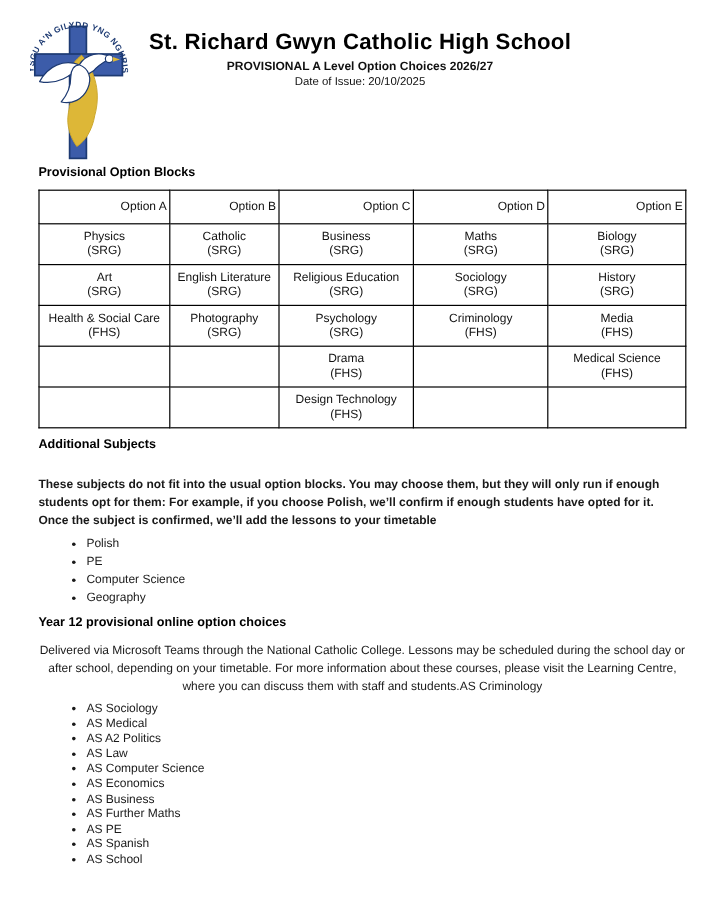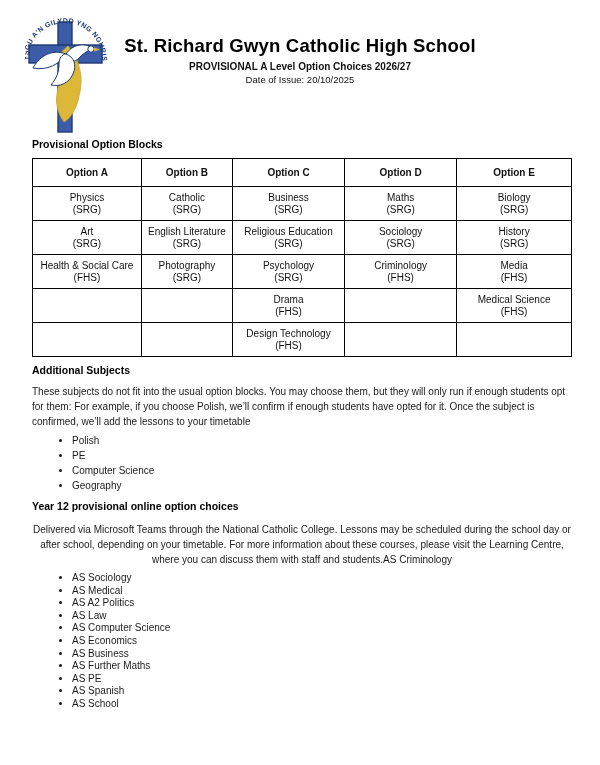--- a/index.html
+++ b/index.html
@@ -4,41 +4,41 @@
 <style>
   * { margin:0; padding:0; box-sizing:border-box; }
   html,body { background:#ffffff; }
   .page {
     position:relative; width:600px; height:765px; background:#ffffff;
     font-family:"Liberation Sans", sans-serif; color:#111111; overflow:hidden;
   }
   
   .header { position:relative; height:132px; }
   .logo { position:absolute; left:25px; top:2px; }
-  .header-text { position:absolute; left:0; right:0; top:35px; text-align:center; }
+  .header-text { position:absolute; left:0; right:0; top:24px; text-align:center; }
   .school-name { font-size:18.5px; font-weight:bold; color:#000; letter-spacing:0.2px; }
   .subtitle { font-size:10px; font-weight:bold; margin-top:4px; }
   .issue-date { font-size:9.5px; margin-top:2px; }
   
   .content { padding:0 28px 0 32px; }
   .section-heading { font-size:10.5px; font-weight:bold; color:#000; line-height:12px; }
   .h-blocks { margin-top:6px; }
   .h-additional { margin-top:7px; }
   .h-year12 { margin-top:7px; }
   p.body-text { font-size:10px; line-height:15px; color:#1a1a1a; }
   .p-note { margin-top:15px; }
-  .p-additional { margin-top:8px; }
+  .p-additional { margin-top:21px;font-weight:bold; }
   .p-year12 { margin-top:10px;text-align:center; }
   
   table.options { width:100%; border-collapse:collapse; table-layout:fixed; margin-top:8px; }
   table.options th, table.options td {
     border:1px solid #000; text-align:center; vertical-align:middle;
     font-size:10px; padding:2px;
   }
-  table.options th { height:28px; font-weight:bold; }
+  table.options th { height:28px; font-weight:normal;text-align:right; }
   table.options td { height:34px; line-height:12px; }
   td .subject-line { line-height:12px; }
   
   ul.bullet-list { margin-top:4px; padding-left:40px; list-style:disc; }
   ul.bullet-list li { font-size:10px; color:#1a1a1a; }
   ul#additional-list li { line-height:15px; }
   ul#year12-list { margin-top:5px; }
   ul#year12-list li { line-height:12.6px; }
 </style>
 </head>

